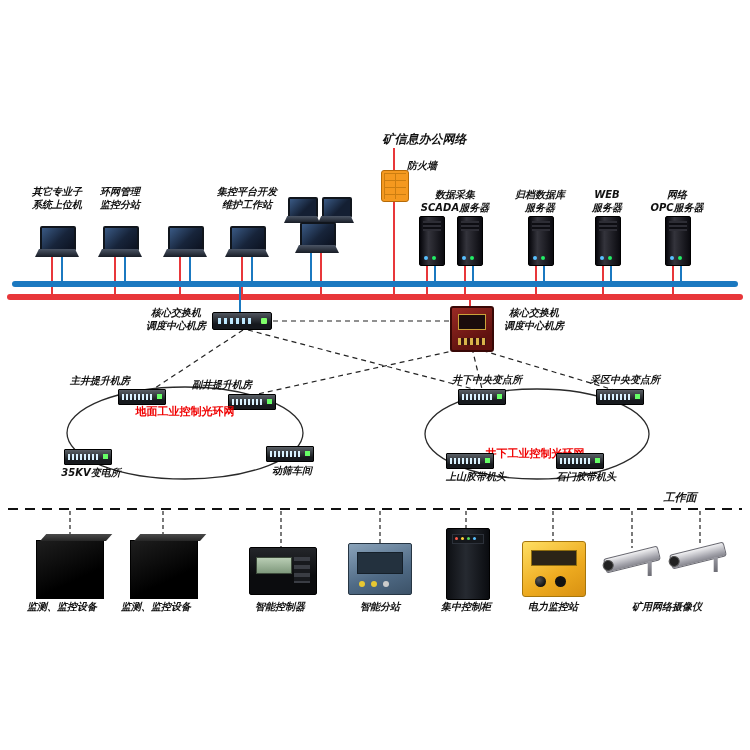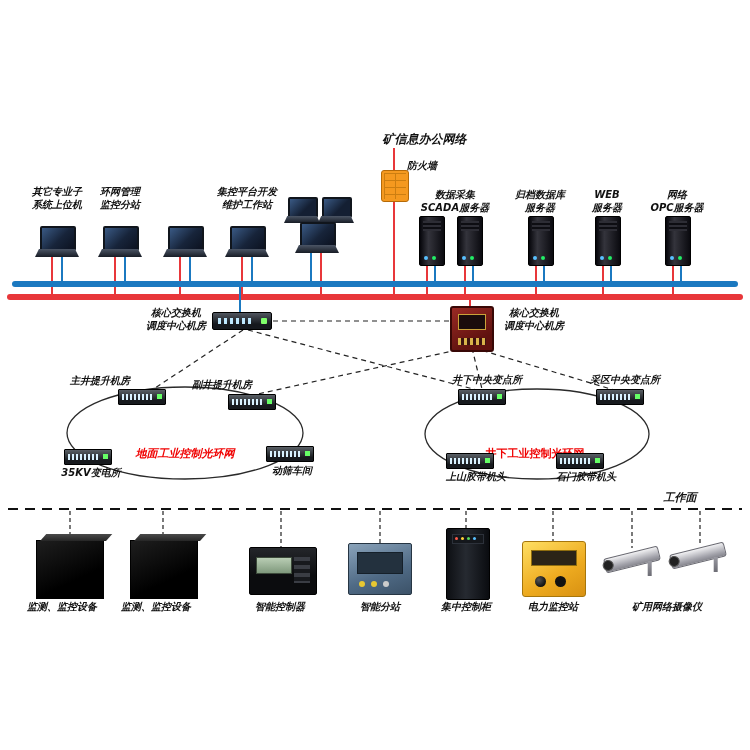--- a/index.html
+++ b/index.html
@@ -262,21 +262,21 @@
   <div class="lbl" style="left:62px; top:375px; width:76px;">
     <span class="ln">主井提升机房</span>
   </div>
   <div class="node-switch" style="left:118px; top:389px;"></div>
 
   <div class="lbl" style="left:184px; top:379px; width:76px;">
     <span class="ln">副井提升机房</span>
   </div>
   <div class="node-switch" style="left:228px; top:394px;"></div>
 
-  <div class="ring-name" style="left:112px; top:446px; width:146px;font-style:italic;">
+  <div class="ring-name" style="left:112px; top:404px; width:146px;">
     <span>地面工业控制光环网</span>
   </div>
 
   <div class="node-switch" style="left:64px; top:449px;"></div>
   <div class="lbl" style="left:50px; top:467px; width:82px;">
     <span class="ln">35KV变电所</span>
   </div>
 
   <div class="node-switch" style="left:266px; top:446px;"></div>
   <div class="lbl" style="left:260px; top:465px; width:64px;">

